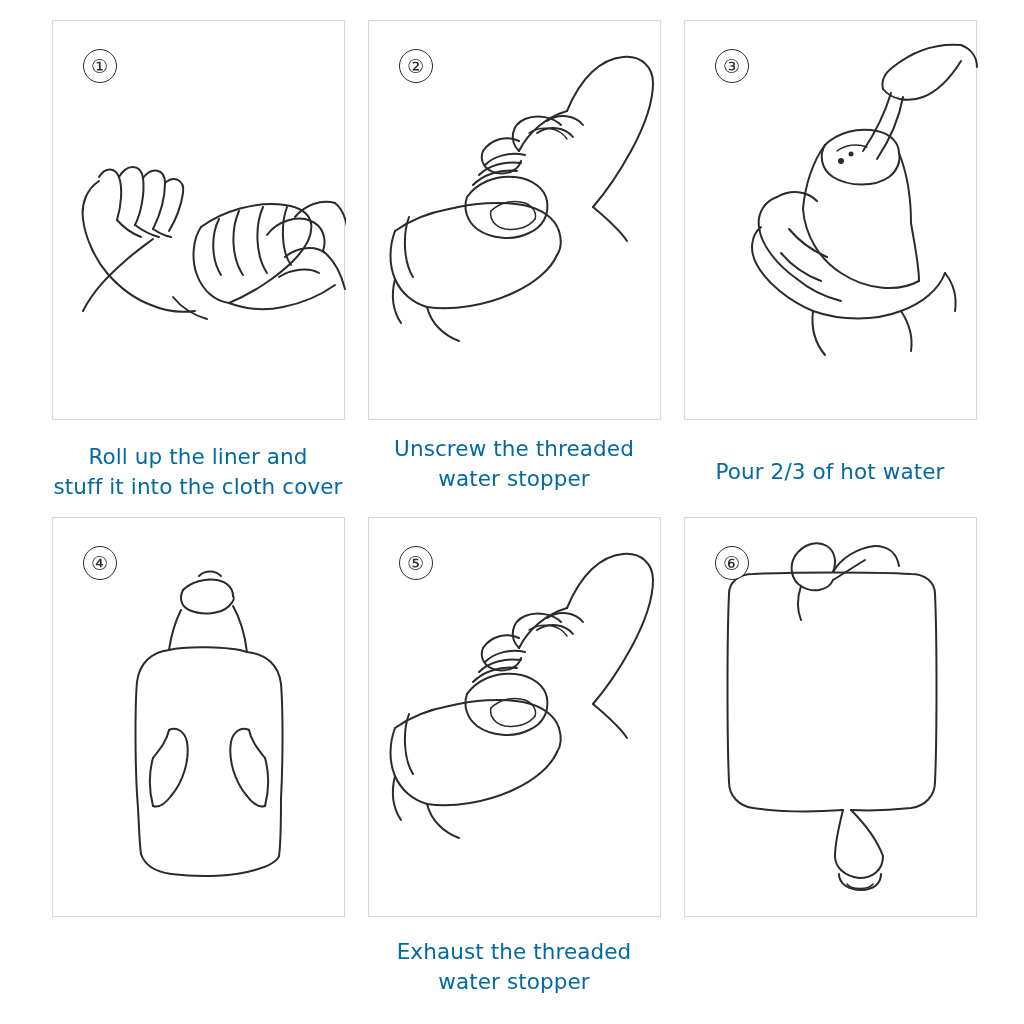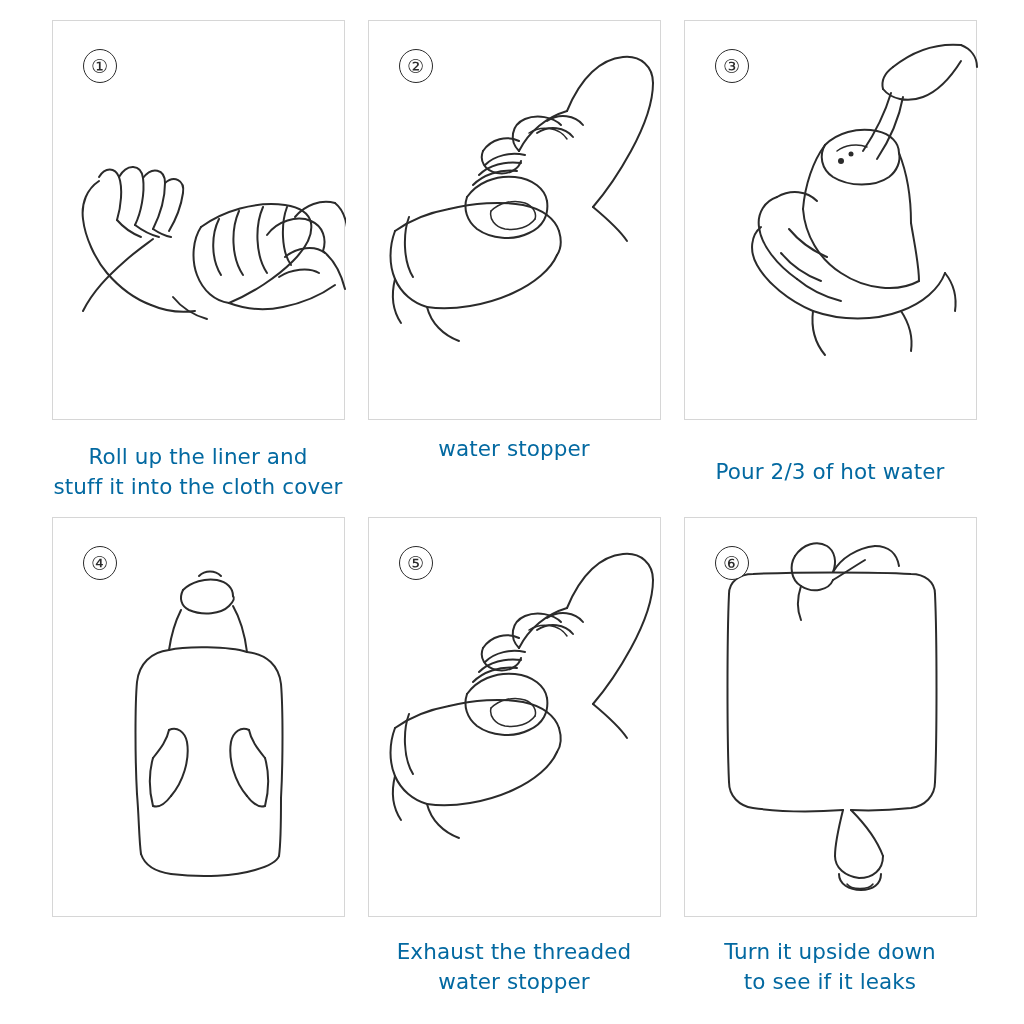--- a/index.html
+++ b/index.html
@@ -182,20 +182,21 @@
           <path class="ink" d="M114 130 C122 118 138 114 150 120"></path>
           <path class="ink" d="M114 130 C110 140 116 150 128 152 C140 154 150 148 152 140"></path>
           <path class="ink-thin" d="M160 112 C172 104 190 106 198 118"></path>
 
           <path class="ink" d="M58 286 C62 302 74 314 90 320"></path>
           <path class="ink" d="M26 258 C22 274 24 290 32 302"></path>
         </svg>
         <div class="badge">②</div>
       </div>
       <div class="caption">
+        <span class="ln">Unscrew the threaded</span>
         <span class="ln">water stopper</span>
       </div>
     </div>
 
     <div class="cell c3">
       <div class="panel">
         <svg viewBox="0 0 293 400">
 
           <path class="ink" d="M208 46 C228 30 252 22 276 24"></path>
           <path class="ink" d="M208 46 C200 52 196 60 198 68"></path>
@@ -322,20 +323,16 @@
 
           <path class="ink" d="M158 292 C154 308 150 324 150 338"></path>
           <path class="ink" d="M166 292 C180 306 192 322 198 338"></path>
           <path class="ink" d="M150 338 C150 350 160 358 174 360 C188 360 198 352 198 338"></path>
 
           <path class="ink" d="M154 356 C154 366 164 372 176 372 C188 372 196 366 196 356"></path>
           <path class="ink-thin" d="M162 366 C166 372 184 372 188 366"></path>
         </svg>
         <div class="badge">⑥</div>
       </div>
-      <div class="caption">
-        <span class="ln">Turn it upside down</span>
-        <span class="ln">to see if it leaks</span>
-      </div>
     </div>
 
   </div>
 </div>
 
 </body></html>

